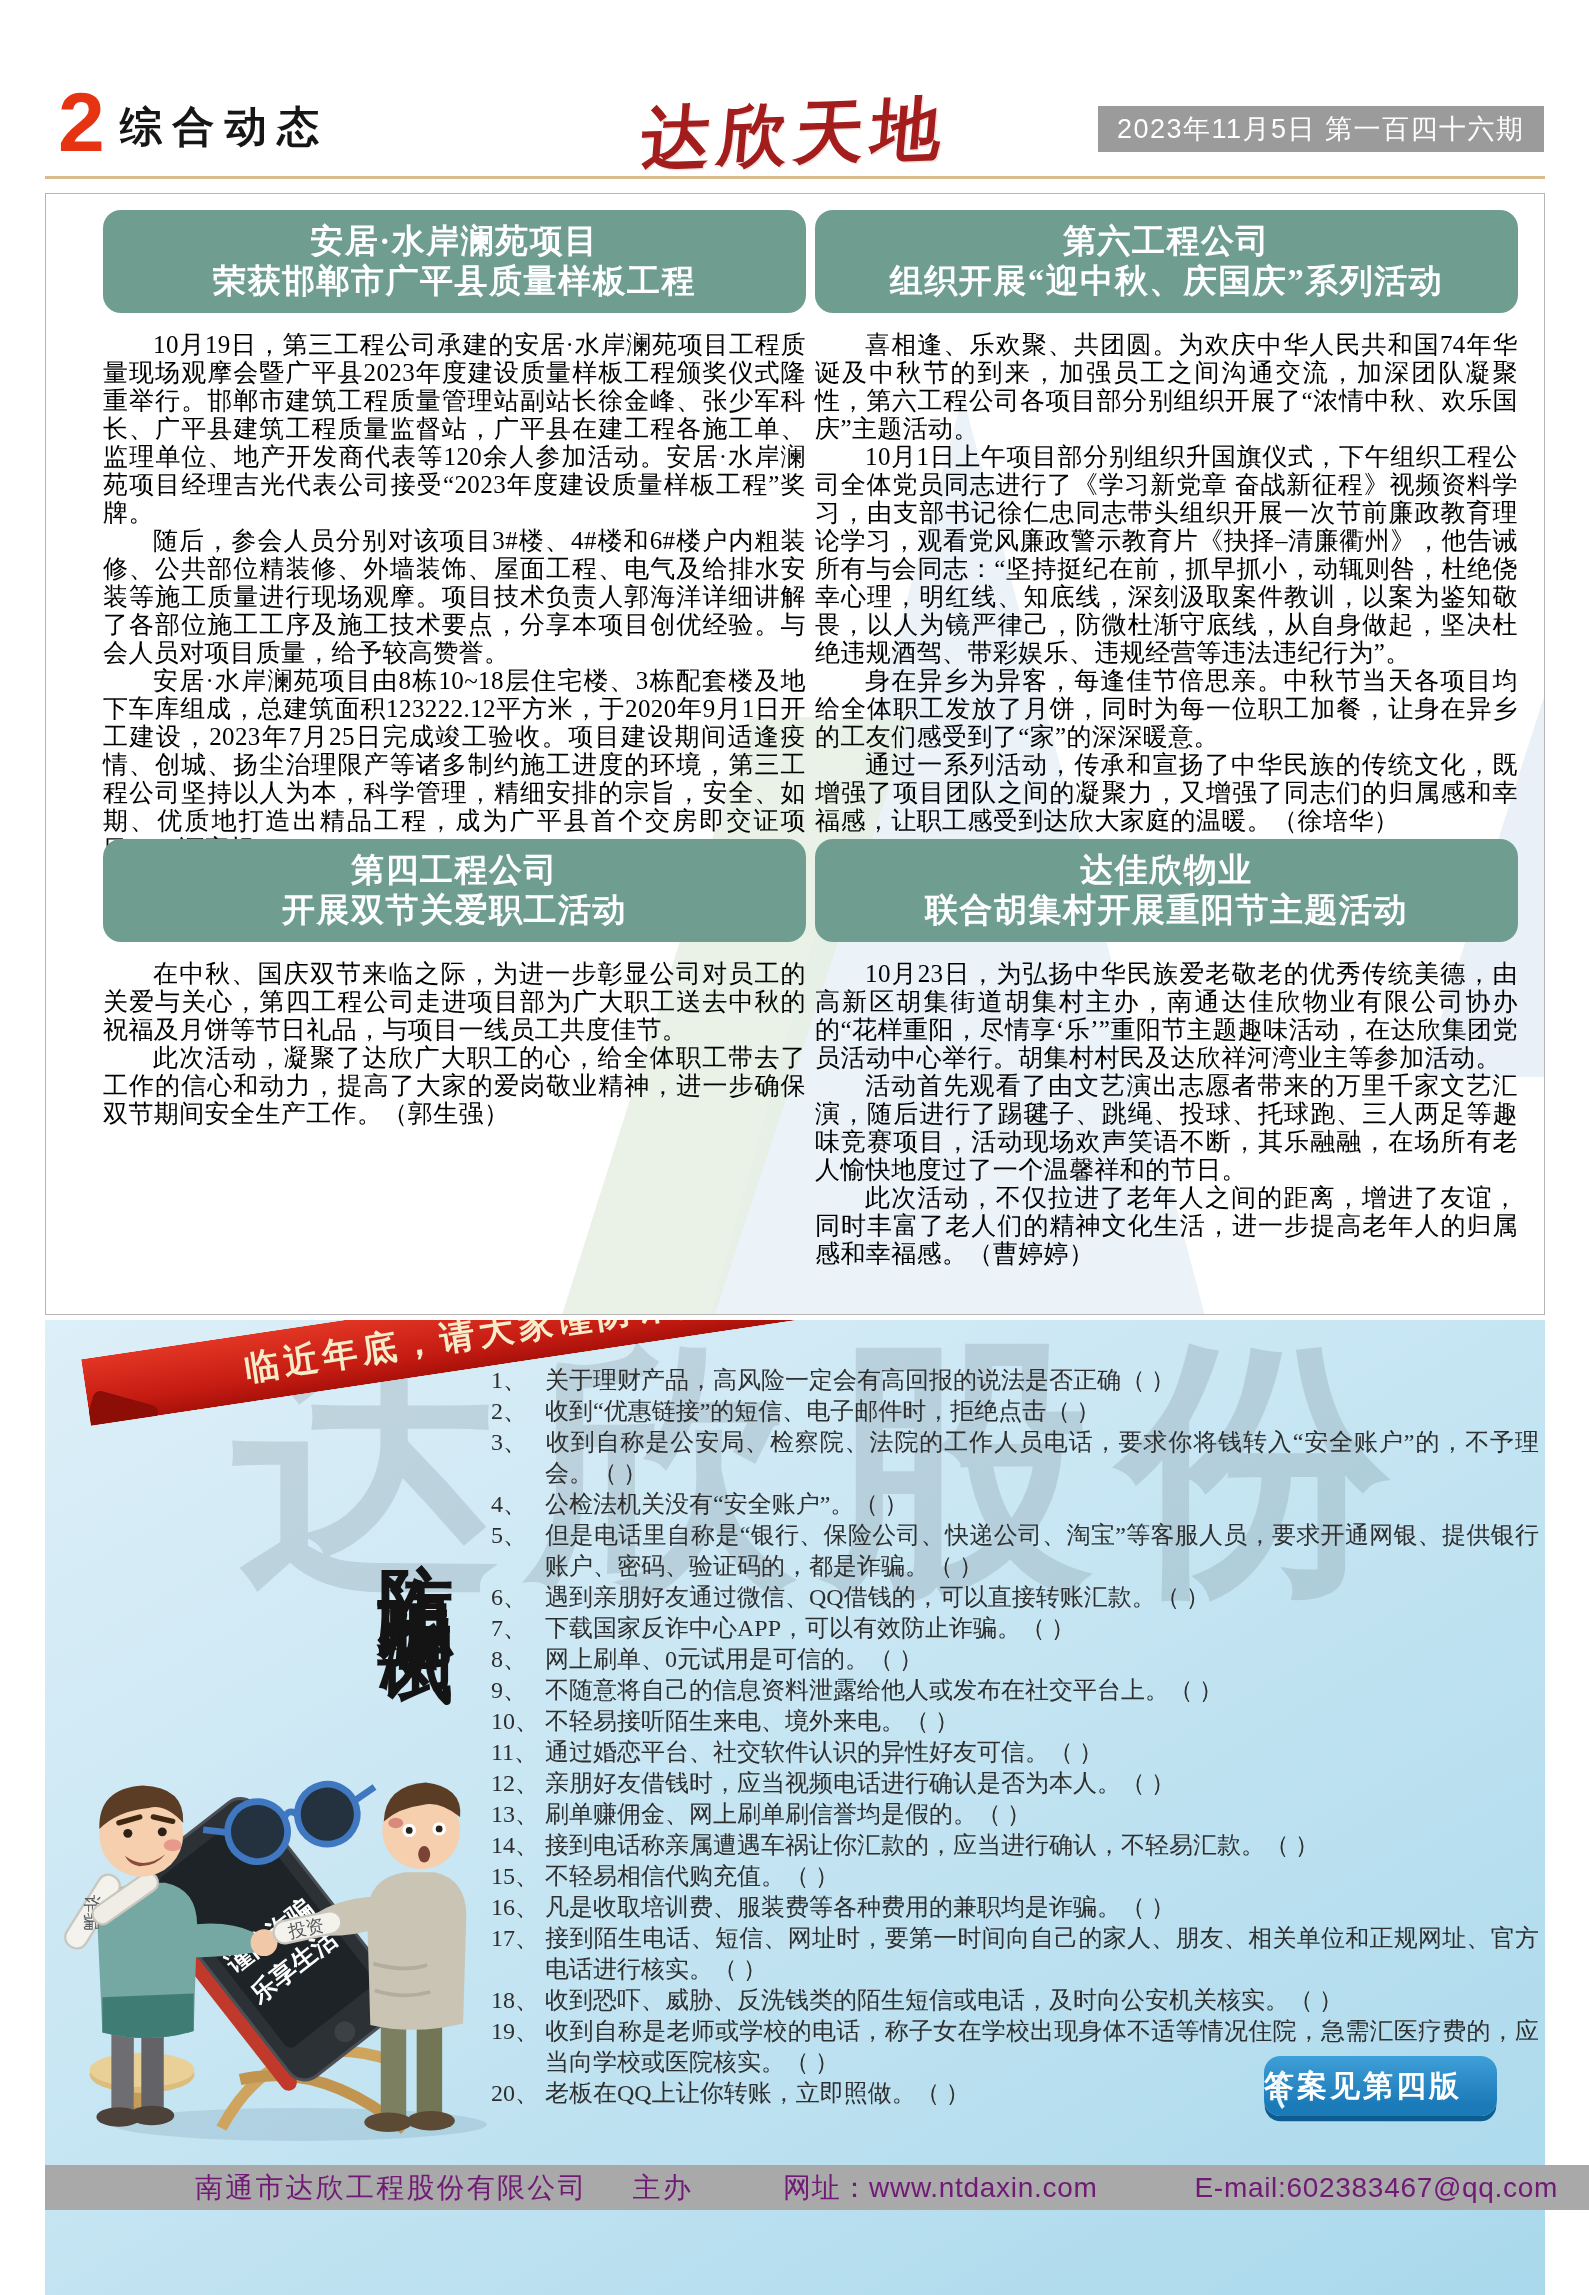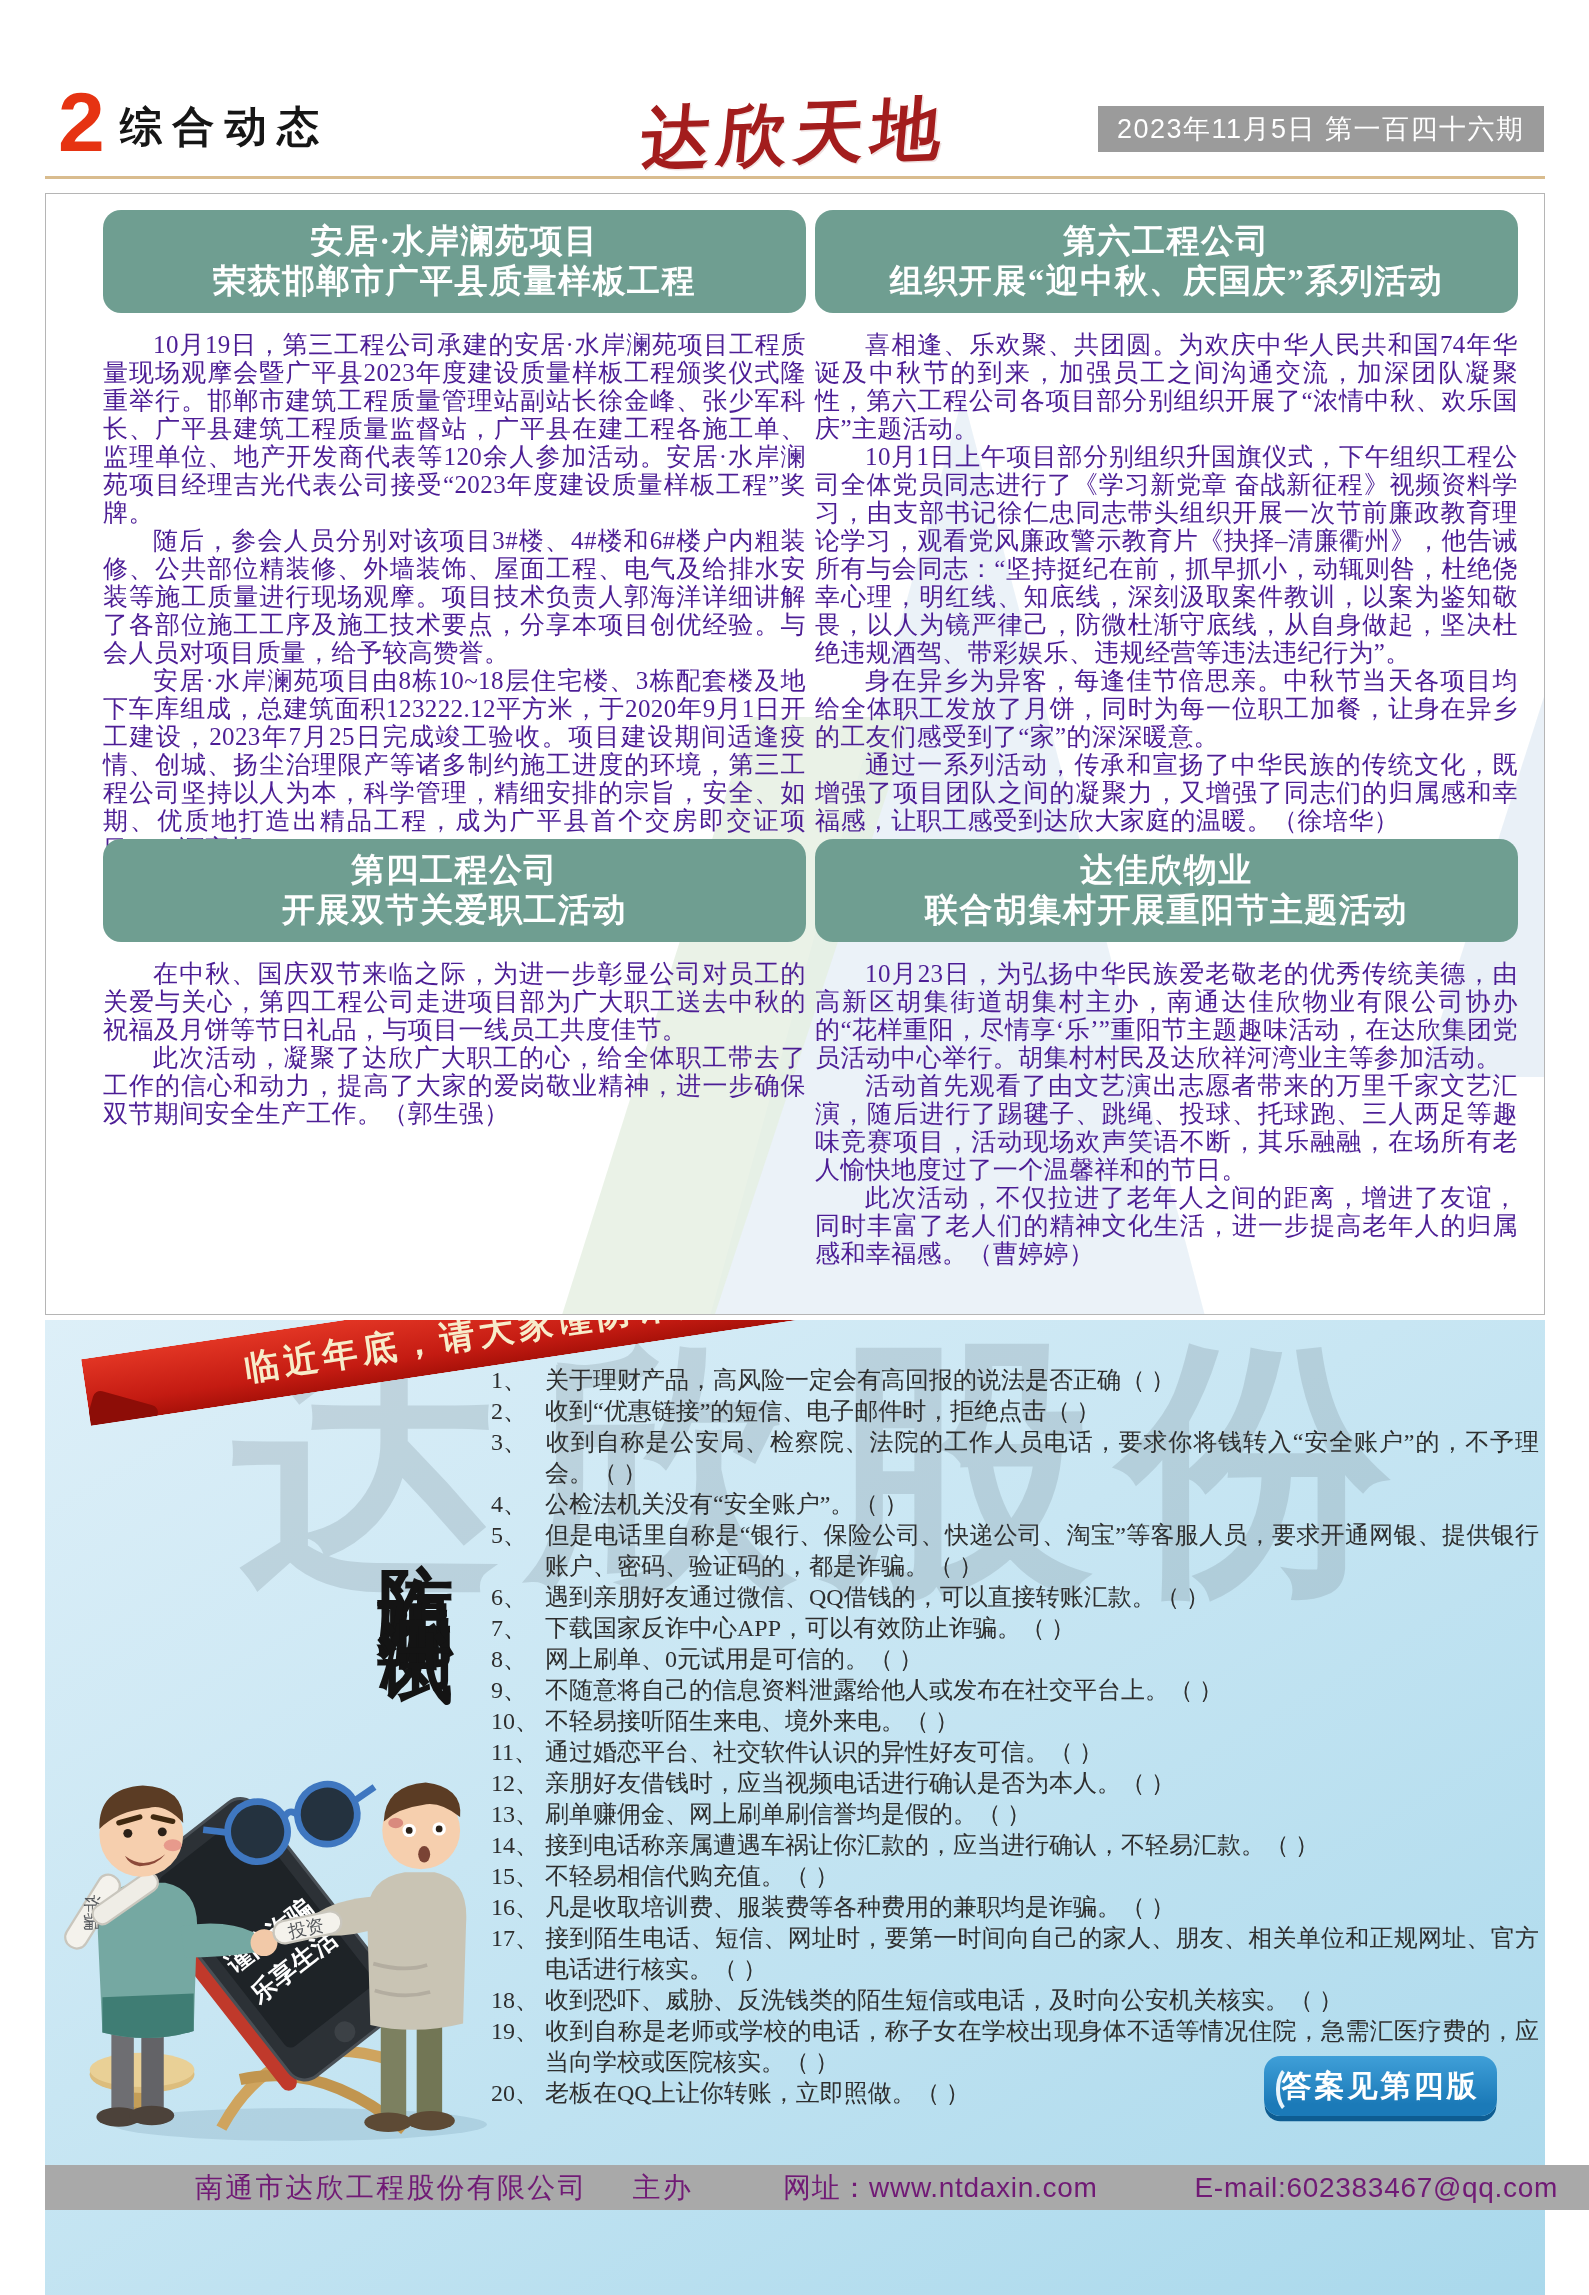--- a/index.html
+++ b/index.html
@@ -23,21 +23,21 @@
   .wm-par { left:516px; top:523px; width:449px; height:598px; background:#e5efe1; clip-path:polygon(42% 0, 78% 0, 34% 100%, 0 100%); opacity:.8; }
   .wm-tri2 { left:1376px; top:464px; width:224px; height:419px; background:#dfeaf4; clip-path:polygon(60% 0, 100% 100%, 0 100%); opacity:.7; }
   .article { position:absolute; width:703px; z-index:1; }
   .art-a0 { left:57px;  top:16.4px; }
   .art-a1 { left:769px; top:16.4px; }
   .art-a2 { left:57px;  top:645px; }
   .art-a3 { left:769px; top:645px; }
   .art-head { background:#6f9e91; border-radius:18px; color:#fff; text-align:center;
               padding:10.5px 7.5px 12px; margin-bottom:18px; }
   .art-head .t1, .art-head .t2 { font-weight:bold; font-size:33px; line-height:40px; letter-spacing:1.5px; }
-  .article p { font-size:25px; line-height:28px; color:#4c1d95; text-align:justify; text-indent:2em; letter-spacing:0.4px; }
+  .article p { font-size:25px; line-height:28px; color:#000000; text-align:justify; text-indent:2em; letter-spacing:0.4px; }
 
   
   .quiz-box { position:absolute; left:45px; top:1320px; width:1500px; height:1094px; overflow:hidden;
               background:linear-gradient(150deg,#ddeff8 0%, #c8e6f3 40%, #a6d7eb 100%); }
   .quiz-floor { position:absolute; left:0; bottom:0; width:100%; height:59px; z-index:2;
                 background:linear-gradient(180deg,#8cc3dc 0%, #74b5d3 60%, #7ebfda 100%); border-top:1.5px solid #9ccfe3; }
   .quiz-wm { position:absolute; left:187px; top:-30px; z-index:0; font-size:269px; font-weight:bold; letter-spacing:27px;
              color:#66commander7a85; color:#66757f; opacity:.20; white-space:nowrap; font-family:"Liberation Serif", serif; }
   .ribbon { position:absolute; left:41px; top:39px; width:834px; height:67px; z-index:4;
             transform:rotate(-8.5deg); transform-origin:left center;
@@ -48,21 +48,21 @@
                     transform:rotate(24deg); z-index:-1; border-radius:7.5px; }
   .ribbon-text { font-size:35px; font-weight:bold; color:#f7ecca; letter-spacing:4.5px; }
   .vert-title { position:absolute; left:330px; top:182px; z-index:3; writing-mode:vertical-rl; text-orientation:upright;
                 font-family:"Liberation Sans", sans-serif; font-weight:900; font-size:75px; letter-spacing:13.5px; color:#141414; line-height:1.1; }
   .questions { position:absolute; left:446px; top:45px; width:1048px; z-index:3; list-style:none; }
   .questions li { font-size:24px; line-height:31px; color:#2e2e2e; text-align:justify;
                   padding-left:54px; text-indent:-54px; }
   .q-num { display:inline-block; width:54px; text-indent:0; }
   .answer-btn { position:absolute; left:1219px; top:736px; width:233px; height:60px; z-index:4;
                 background:linear-gradient(180deg,#3f9fd8 0%, #1b7ab8 80%); border-radius:16.4px;
-                box-shadow:0 6px 0 -0.7px #0e5d92; display:flex; align-items:center; justify-content:center; }
+                box-shadow:0 6px 0 -0.7px #0e5d92; display:flex; align-items:center; justify-content:flex-start; }
   .answer-btn::before { content:""; position:absolute; left:12px; top:7.5px; width:25.4px; height:43px;
                         border:4.5px solid transparent; border-left-color:#e8f4fb; border-radius:50%; }
   .answer-btn span { font-family:"Liberation Sans", sans-serif; font-weight:bold; font-size:30px; color:#fff; letter-spacing:3px; }
   .illustration { position:absolute; left:7.5px; top:419px; width:449px; height:408px; z-index:5; }
 
   
   .footer-bar { position:absolute; left:45px; top:2165px; width:1548px; height:45px; background:#a9a9a9;
                 display:flex; align-items:center; font-family:"Liberation Sans", sans-serif; font-size:28px; color:#701a75; }
   .footer-bar .f-org { margin-left:150px; letter-spacing:2.2px; }
   .footer-bar .f-role { margin-left:45px; letter-spacing:2.2px; }

